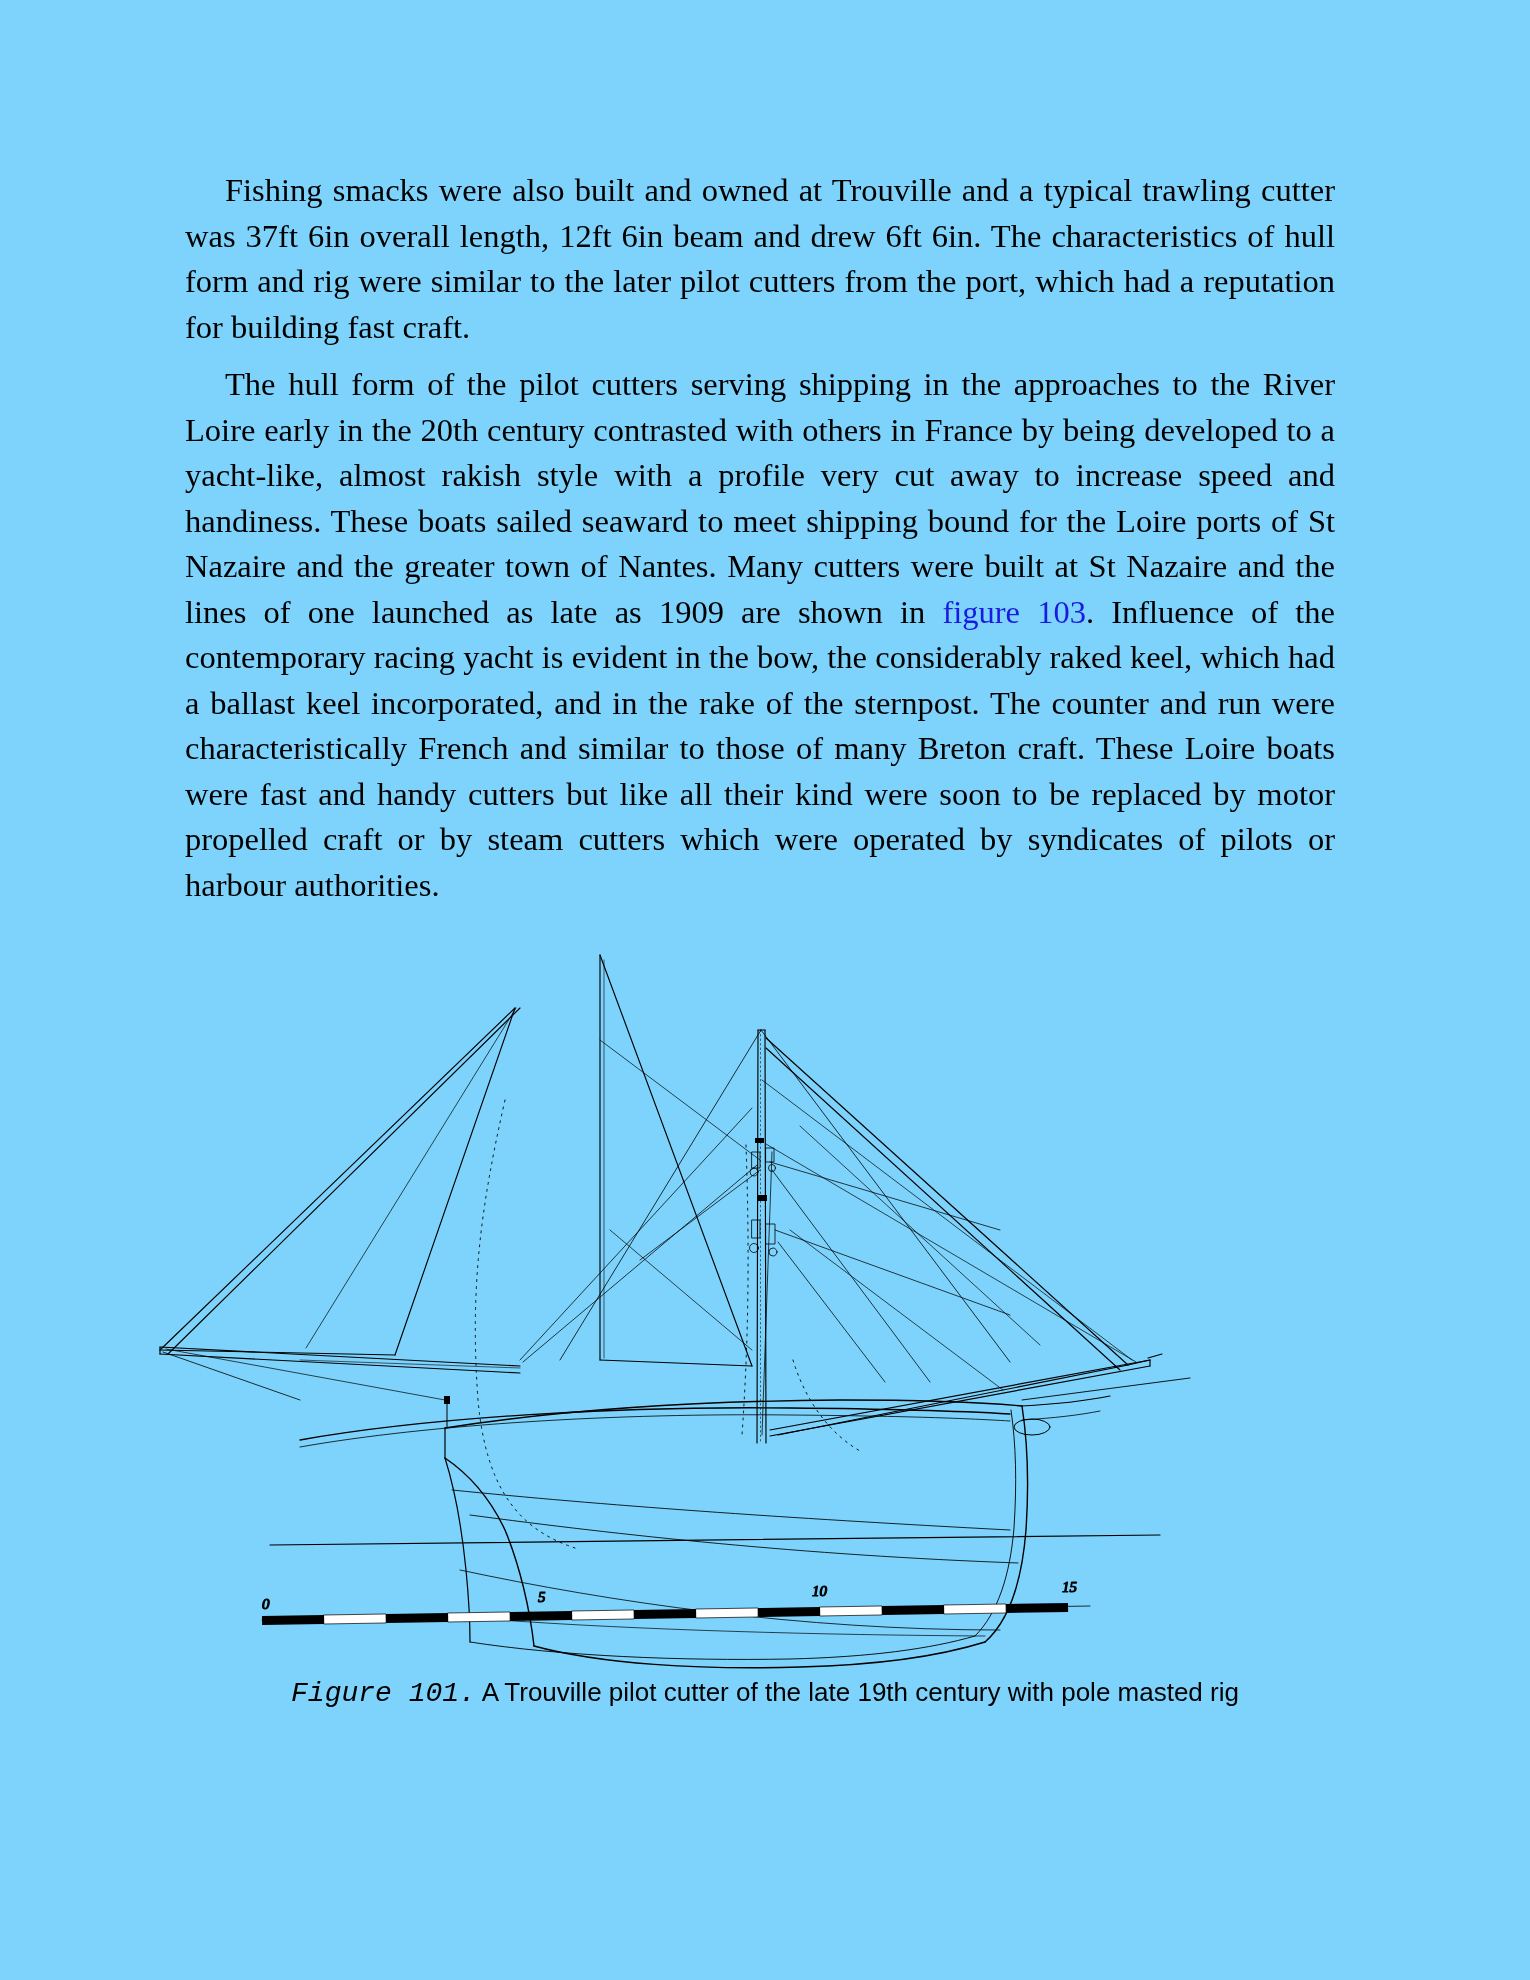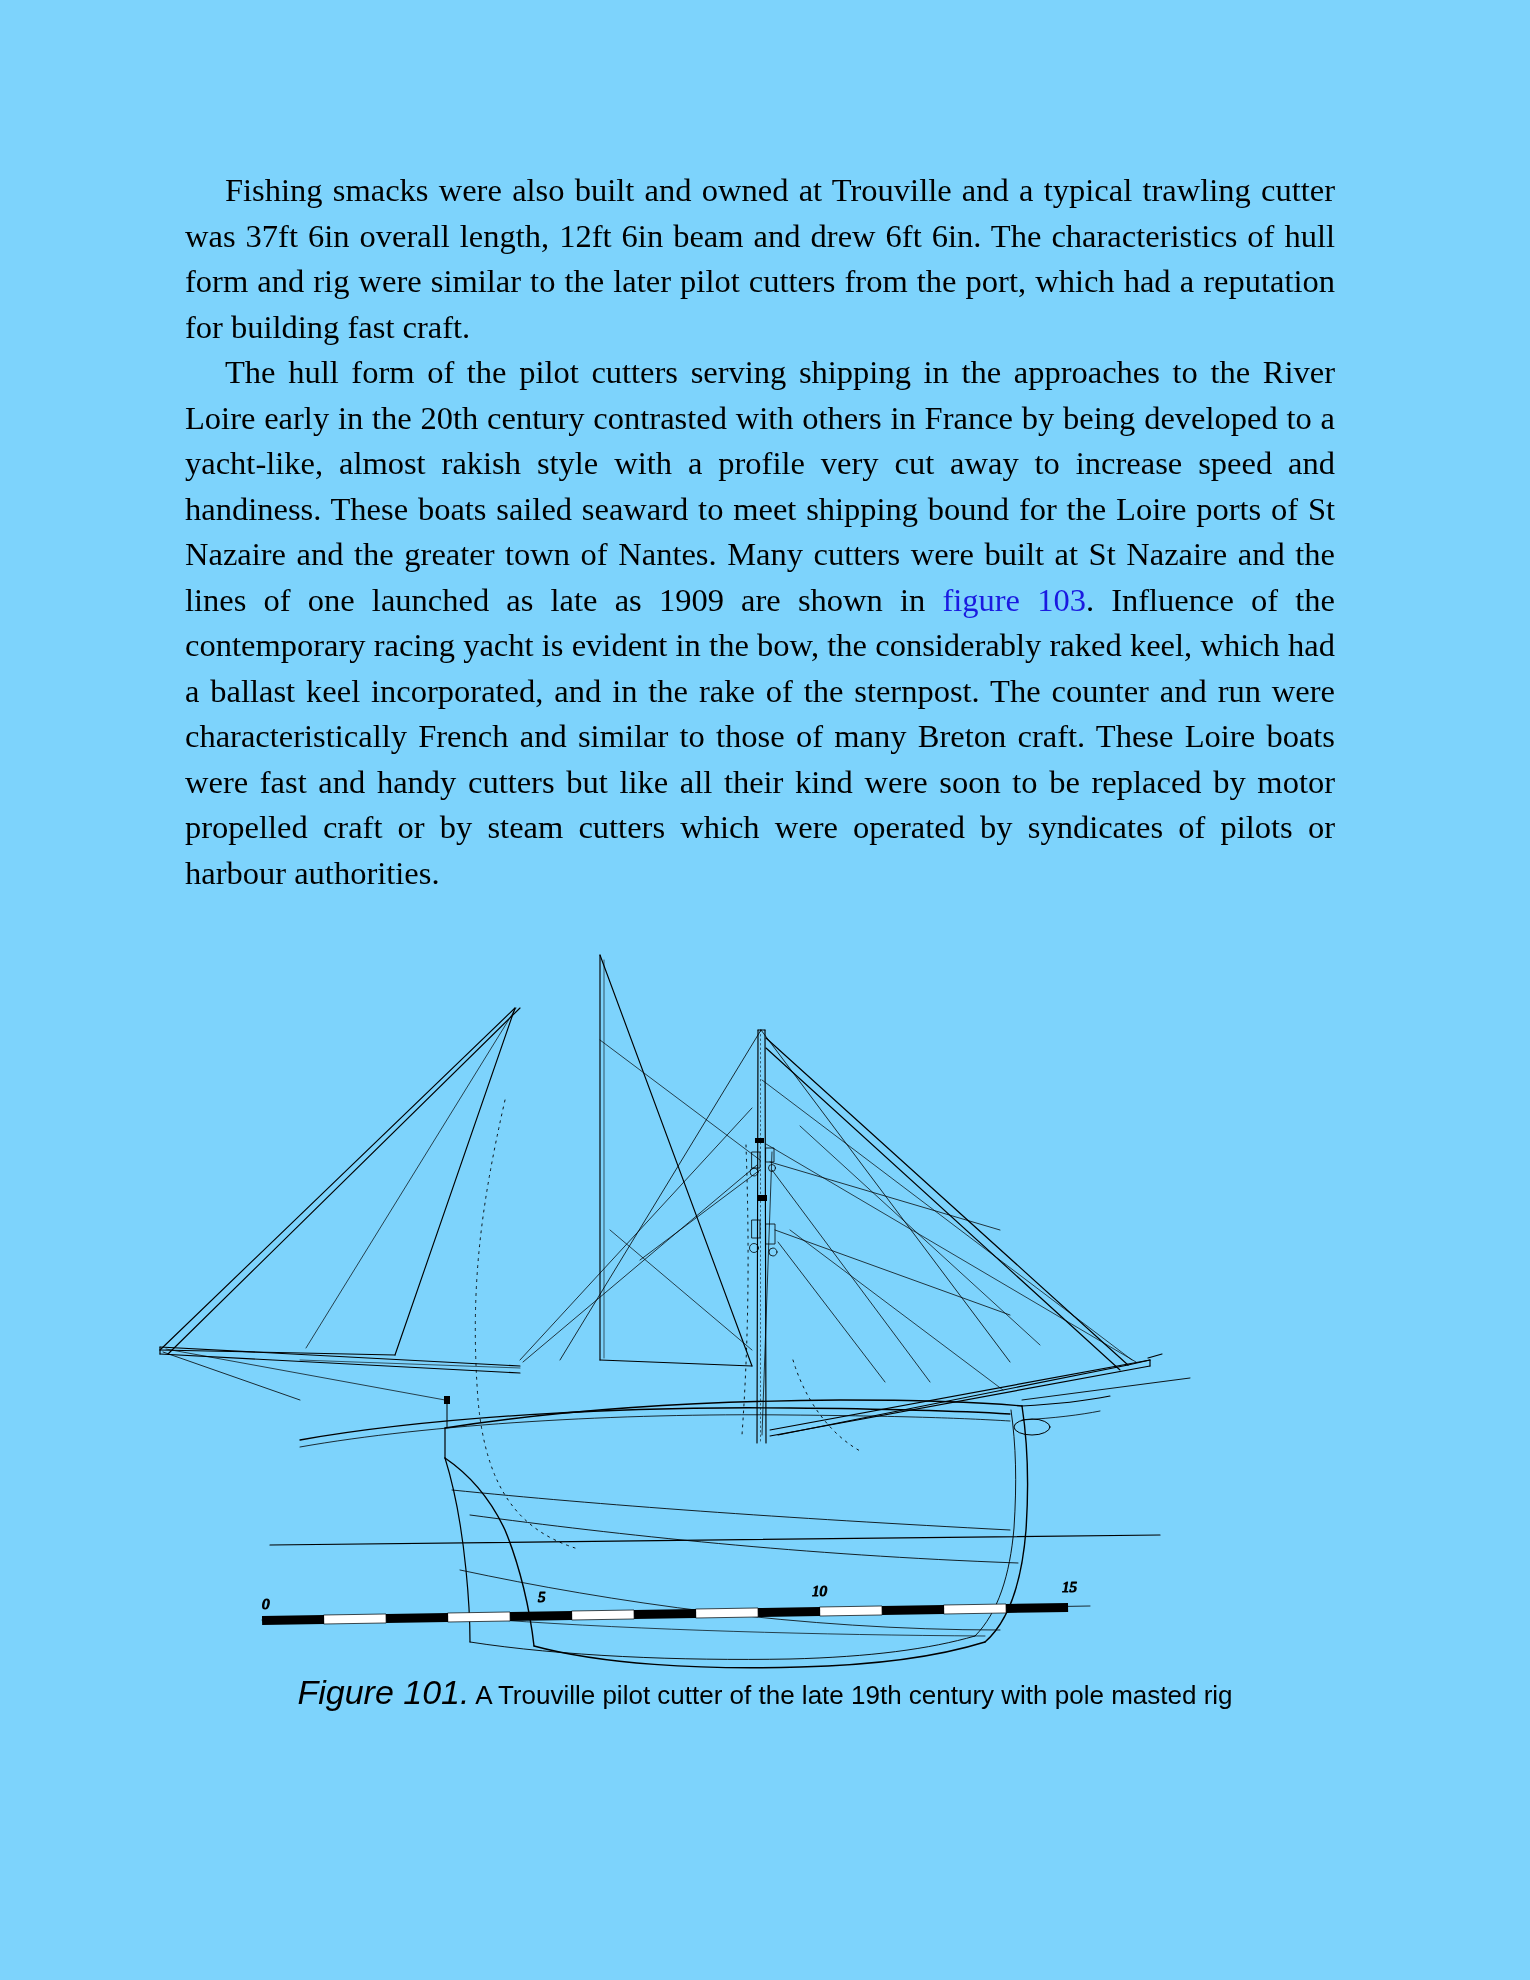--- a/index.html
+++ b/index.html
@@ -34,21 +34,21 @@
     font-family: "Liberation Serif", "DejaVu Serif", serif;
     font-size: 32.5px;
     line-height: 45.5px;
     text-align: justify;
     text-indent: 40px;
     color: #000000;
     letter-spacing: 0px;
     word-spacing: 0px;
   }
   p.body-par + p.body-par {
-    margin-top: 0px;
+    margin-top: 12px;
   }
   .xref {
     color: #1a1ae0;
   }
   .figure-block {
     position: absolute;
     left: 0;
     top: 930px;
     width: 1530px;
   }
@@ -66,23 +66,23 @@
     top: 1675px;
     width: 1530px;
     text-align: center;
     font-family: "Liberation Sans", "DejaVu Sans", sans-serif;
     font-size: 26px;
     line-height: 34px;
     color: #000000;
     white-space: nowrap;
   }
   .figure-caption .fignum {
-    font-family: Liberation Sans, sans-serif;
+    font-family: Liberation Mono, monospace;
     font-style: italic;
-    font-size: 34px;
+    font-size: 28px;
   }
   .scale-label {
     font-family: "Liberation Serif", "DejaVu Serif", serif;
     font-style: italic;
     font-size: 15px;
     fill: #111111;
   }
 </style>
 </head>
 <body>

